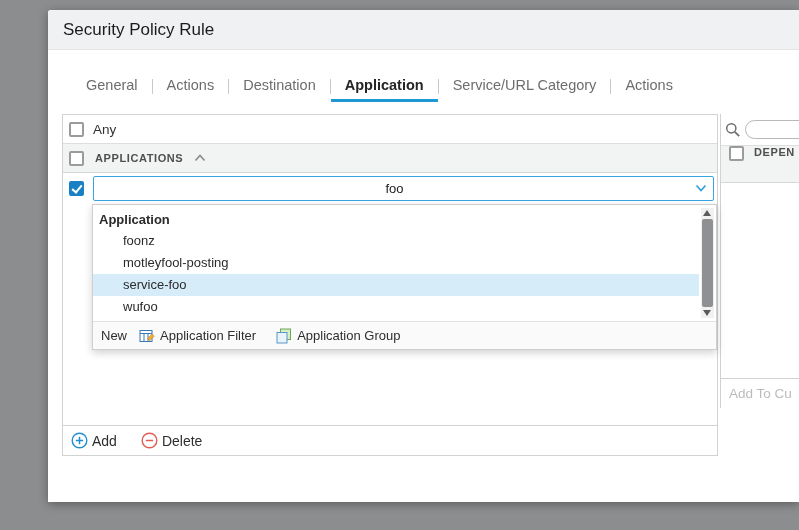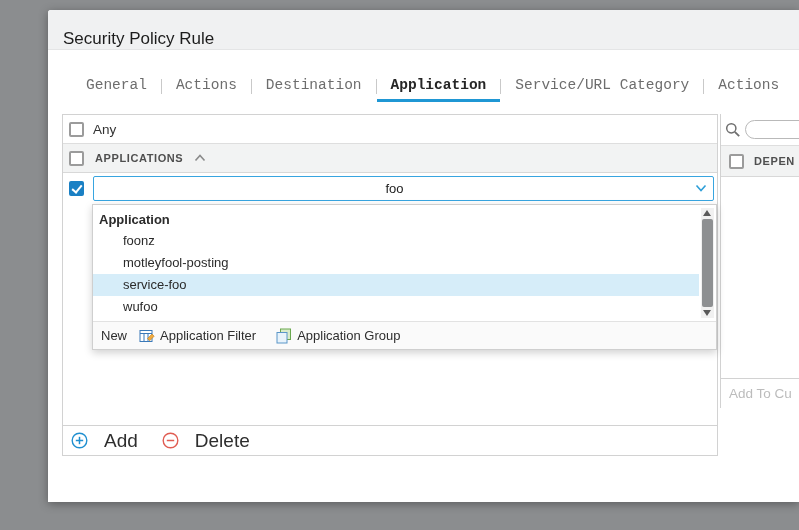--- a/index.html
+++ b/index.html
@@ -5,27 +5,27 @@
   * { margin:0; padding:0; box-sizing:border-box; }
   html,body { width:799px; height:530px; }
   body { font-family:"Liberation Sans", sans-serif; background:#8b8d8f; }
 
   .stage { position:relative; width:799px; height:530px; background:#8b8d8f; overflow:hidden; }
 
   .dialog { position:absolute; left:48px; top:10px; width:751px; height:492px;
             background:#fff; border-radius:3px 0 0 0; box-shadow:0 2px 10px rgba(0,0,0,.35); }
 
   .dialog-header { height:40px; background:#f0f1f2; border-bottom:1px solid #e4e5e6;
-                   display:flex; align-items:flex-end; padding-left:15px;
+                   display:flex; align-items:center; padding-left:15px;
                    font-size:17px; color:#1c1c1c; border-radius:3px 0 0 0; }
 
   
   .tabs { position:absolute; left:24px; top:60px; display:flex; align-items:center;
           font-size:14.5px; color:#6d6d6d; }
-  .tab { padding:7px 14px 6px; border-bottom:3px solid transparent; cursor:pointer; white-space:nowrap;font-family:Liberation Mono, monospace; }
+  .tab { padding:7px 14px 6px; border-bottom:3px solid transparent; cursor:pointer; white-space:nowrap; }
   .tab.active { color:#262626; font-weight:bold; border-bottom-color:#1f97d4; }
   .tab-sep { width:1px; height:15px; background:#c9c9c9; }
 
   
   .left-panel { position:absolute; left:14px; top:104px; width:656px; height:342px;
                 border:1px solid #d2d2d2; background:#fff; }
   .any-row { height:28px; display:flex; align-items:center; padding-left:6px; gap:9px;
              font-size:13.5px; color:#333; }
   .header-row { height:30px; background:#f2f3f3; border-top:1px solid #dedede;
                 border-bottom:1px solid #d8d8d8; display:flex; align-items:center;
@@ -66,33 +66,33 @@
   .dd-footer { position:absolute; left:0; right:0; bottom:0; height:28px; background:#fafafa;
                border-top:1px solid #e2e2e2; display:flex; align-items:center;
                padding-left:8px; font-size:13px; color:#2e2e2e; }
   .dd-new-label { margin-right:12px; }
   .dd-footer-btn { display:flex; align-items:center; gap:5px; cursor:pointer; margin-right:20px; }
 
   
   .actions-row { position:absolute; left:0; right:0; bottom:0; height:30px; background:#fff;
                  border-top:1px solid #d2d2d2; display:flex; align-items:center;
                  gap:24px; padding-left:8px; }
-  .action-btn { display:flex; align-items:center; gap:16px; font-size:19px; color:#2e2e2e; cursor:pointer; }
+  .action-btn { display:flex; align-items:center; gap:4px; font-size:14px; color:#2e2e2e; cursor:pointer; }
 
   
   .right-panel { position:absolute; left:672px; top:104px; width:79px; height:294px;
                  border-left:1px solid #d2d2d2; background:#fff; }
   .rp-search-row { position:absolute; left:0; right:0; top:0; height:31px;
                    display:flex; align-items:center; padding-left:4px; gap:4px; }
   .rp-pill { width:70px; height:19px; border:1px solid #b9b9b9; border-radius:10px;
              background:#fff; flex:none; outline:none; font-size:12px; padding:0 7px;
              font-family:inherit; color:#333; }
-  .rp-header-row { position:absolute; left:0; right:0; top:31px; height:32px; background:#f2f3f3;
+  .rp-header-row { position:absolute; left:0; right:0; top:31px; height:38px; background:#f2f3f3;
                    border-top:1px solid #dedede; border-bottom:1px solid #d8d8d8;
-                   display:flex; align-items:center; padding-left:8px; gap:10px; }
+                   display:flex; padding-left:8px; gap:10px; }
   .rp-bottom { position:absolute; left:0; right:0; bottom:0; height:30px; border-top:1px solid #d2d2d2;
                display:flex; align-items:center; padding-left:8px; }
   .rp-addto { font-size:13.5px; color:#bcbcbc; white-space:nowrap; }
 </style>
 </head>
 <body>
 
 <div class="stage">
   <div class="dialog">
 

